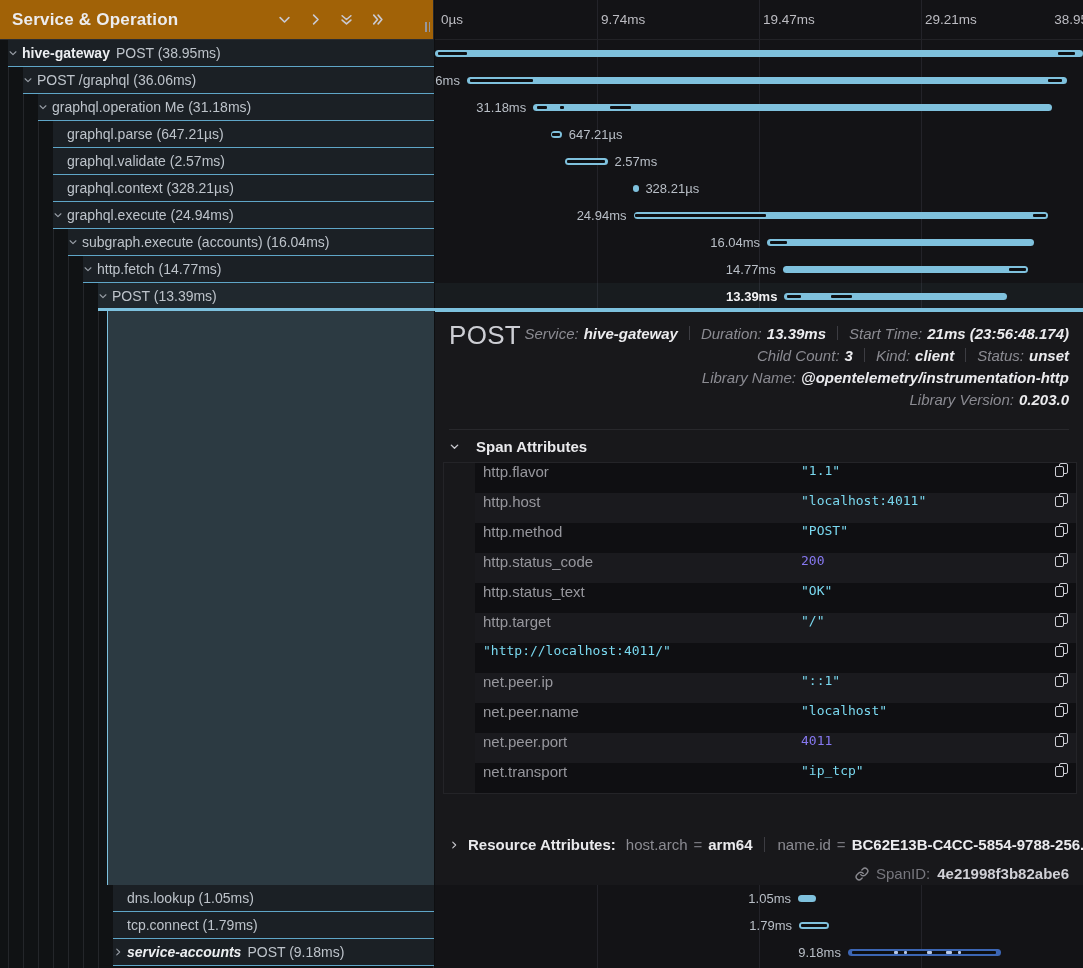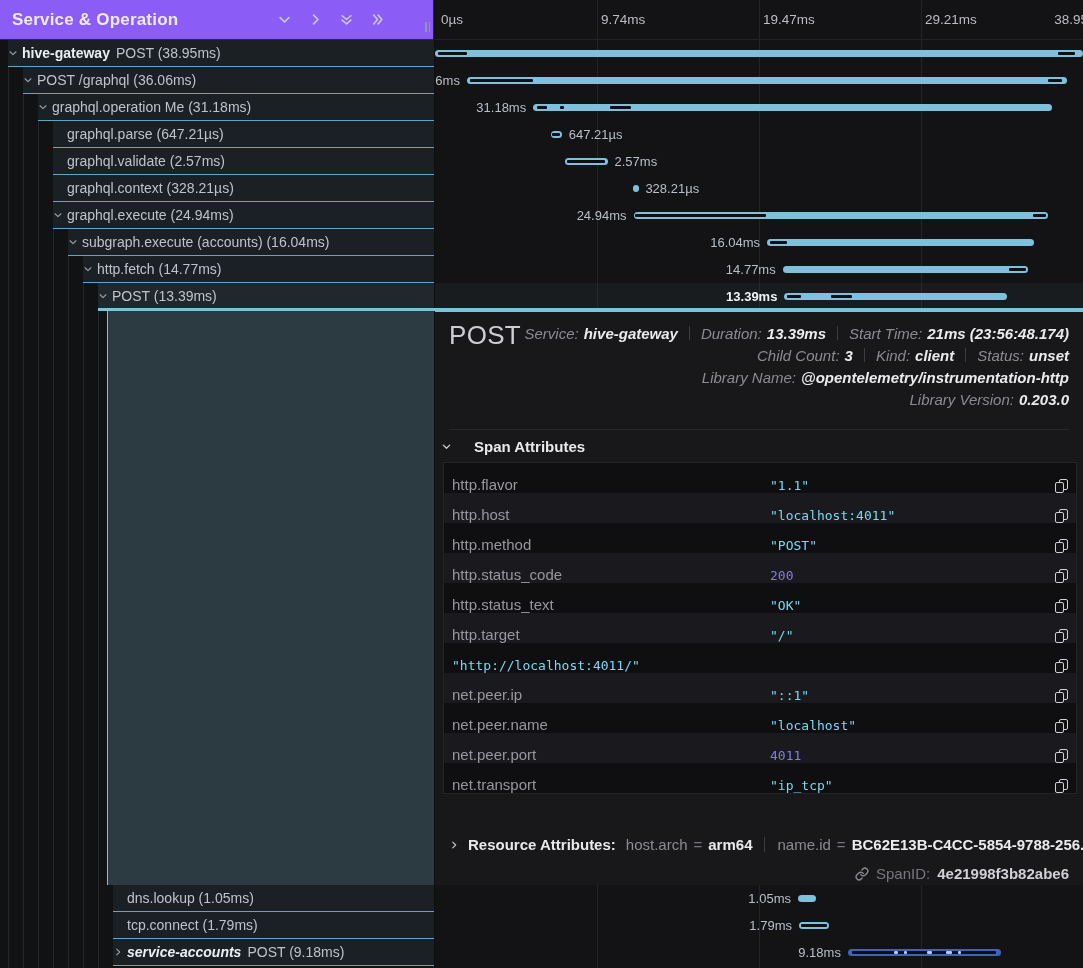--- a/index.html
+++ b/index.html
@@ -4,21 +4,21 @@
 <style>
   * { margin:0; padding:0; box-sizing:border-box; }
   html,body { background:#0b0b0d; }
   #app{
     position:relative; width:1083px; height:968px; overflow:hidden;
     background:#0e0f11; font-family:"Liberation Sans", sans-serif;
     color:#c6cbd2; -webkit-font-smoothing:antialiased;
   }
   
   .left{ position:absolute; left:0; top:0; width:434px; height:968px; background:#101214; border-right:1px solid #26272b; }
-  .left-header{ position:relative; height:40px; background:#8b5cf6; border-bottom:1px solid #2b2d31; display:flex; align-items:center; padding:0 12px; }
+  .left-header{ position:relative; height:40px; background:#a16207; border-bottom:1px solid #2b2d31; display:flex; align-items:center; padding:0 12px; }
   .left-title{ font-size:17px; font-weight:700; color:#ececef; letter-spacing:.2px; flex:1; }
   .hdr-icons{ display:flex; gap:15px; margin-right:36px; }
   .hdr-icons .icnbtn{ width:16px; height:16px; display:flex; align-items:center; justify-content:center; cursor:pointer; }
   .drag-handle{ position:absolute; right:3px; top:22px; display:flex; gap:2px; }
   .drag-handle i{ display:block; width:1.5px; height:10px; background:#96969c; }
   .guide{ position:absolute; width:1px; top:40px; bottom:0; background:#24262a; }
   .trow{ position:absolute; left:0; width:434px; height:27px; cursor:pointer; }
   .trow-fill{ position:absolute; top:0; bottom:0; right:0; background:#1b2025; border-bottom:1px solid #5fa6c8; }
   .trow-chev{ position:absolute; top:8px; color:#9aa0a8; }
   .trow-label{ position:absolute; top:0; line-height:26px; font-size:14px; color:#bdc3ca; white-space:nowrap; }
@@ -38,23 +38,23 @@
   .blabel.selx{ color:#f3f3f5; font-weight:700; }
   
   .detail{ position:absolute; left:0; top:310px; width:648px; height:575px; background:#18181b; border-top:2.5px solid #7dc1de; }
   .d-title{ position:absolute; left:14px; top:8px; font-size:26px; font-weight:500; color:#cdced4; letter-spacing:.3px; }
   .ov{ position:absolute; right:14px; top:10px; }
   .ov-line{ display:flex; justify-content:flex-end; align-items:center; height:22px; font-size:15px;font-style:italic; }
   .ov-line .lbl{ color:#8b8b92; margin-right:5px; }
   .ov-line .val{ color:#ebebee; font-weight:700; }
   .ov-div{ width:1px; height:14px; background:#3c3c42; margin:0 11px; }
   .d-sep{ position:absolute; left:14px; right:14px; top:117px; height:1px; background:#28282c; }
-  .sec-hdr{ position:absolute; left:6px; top:126px; display:flex; align-items:center; gap:22px; font-size:15px; font-weight:700; color:#e9e9ec; cursor:pointer; }
+  .sec-hdr{ position:absolute; left:14px; top:126px; display:flex; align-items:center; gap:16px; font-size:15px; font-weight:700; color:#e9e9ec; cursor:pointer; }
   .attr-table{ position:absolute; left:8px; top:150px; width:634px; border:1px solid #242428; }
-  .attr-row{ display:flex; align-items:flex-end; height:30px; padding:0 8px; }
+  .attr-row{ display:flex; align-items:flex-start; height:30px; padding:0 8px;margin-left:31px; }
   .attr-row:nth-child(odd){ background:#0f0f12; }
   .attr-row:nth-child(even){ background:#1a1a1e; }
   .attr-key{ width:318px; font-size:15px; color:#97979d; white-space:nowrap; }
   .attr-val{ flex:1; font-family:"DejaVu Sans Mono", monospace; font-size:13px; }
   .attr-val.string{ color:#7ad9f0; }
   .attr-val.number{ color:#8678f0; }
   .copybtn{ position:relative; width:13px; height:14px; cursor:pointer; flex:none; }
   .copybtn::before{ content:""; position:absolute; right:0; top:0; width:7px; height:9px; border:1.3px solid #cfcfd6; border-radius:2px; }
   .copybtn::after{ content:""; position:absolute; left:0; bottom:0; width:7px; height:9px; border:1.3px solid #cfcfd6; border-radius:2px; background:#131316; }
   .res-row{ position:absolute; left:14px; top:524px; display:flex; align-items:center; font-size:15px; white-space:nowrap; }

